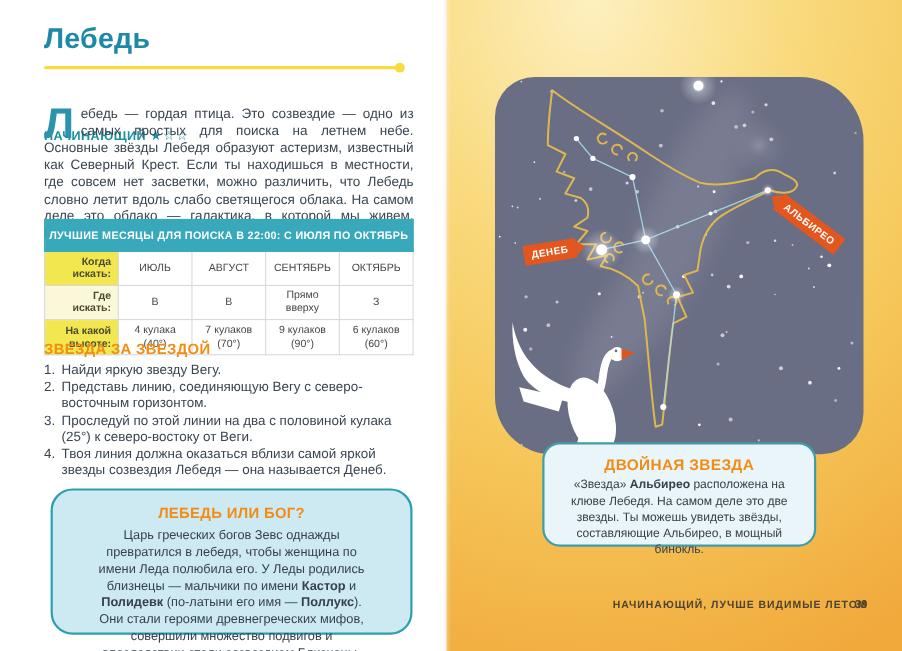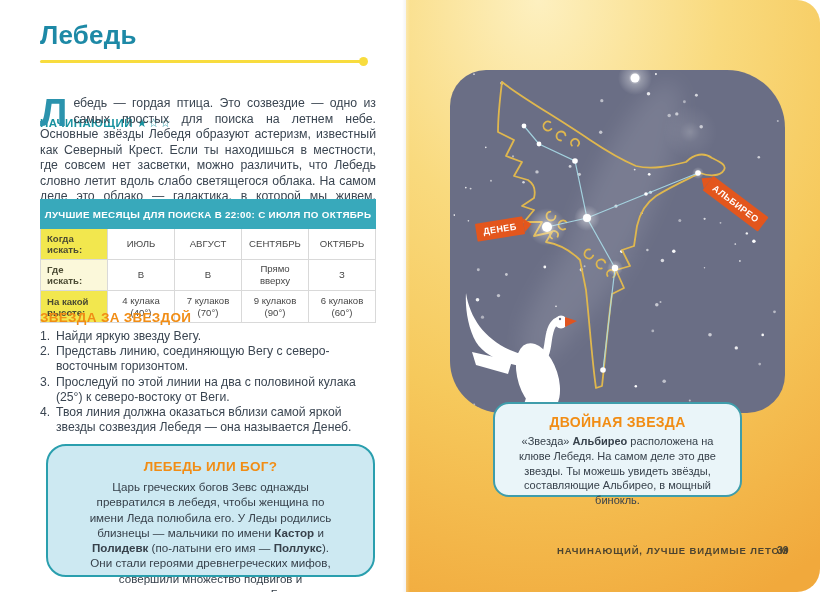--- a/index.html
+++ b/index.html
@@ -1,31 +1,31 @@
 <!DOCTYPE html>
 <html><head>
 <meta charset="utf-8">
 <style>
   html,body{margin:0;padding:0;}
   body{font-family:"Liberation Sans","DejaVu Sans",sans-serif;}
-  .spread{position:relative;width:820px;height:592px;overflow:hidden;background:#fff;border-radius:23px;}
+  .spread{position:relative;width:820px;height:592px;overflow:hidden;background:#fff;}
 
   
   .page-left{position:absolute;left:0;top:0;width:406px;height:592px;background:#ffffff;}
   .page-title{position:absolute;left:40px;top:20px;margin:0;font-size:26px;font-weight:bold;color:#1d89a6;letter-spacing:.2px;}
   .rule{position:absolute;left:40px;top:60px;width:324px;height:3px;background:#f8dc3e;border-radius:2px;}
   .rule-dot{position:absolute;right:-4px;top:-3px;width:9px;height:9px;border-radius:50%;background:#f8dc3e;}
   .level{position:absolute;left:40px;top:70px;font-size:11.5px;font-weight:bold;color:#18929f;letter-spacing:.4px;margin-top:46px;}
   .level .stars{font-size:12px;letter-spacing:1px;}
   .intro{position:absolute;left:40px;top:96px;width:336px;margin:0;font-size:12.3px;line-height:15.5px;color:#3a4551;text-align:justify;}
   .dropcap{float:left;font-size:39px;line-height:29px;font-weight:bold;color:#2b93ad;padding:2px 6px 0 0;}
 
   table.vis{position:absolute;left:40px;top:199px;width:336px;border-collapse:collapse;table-layout:fixed;}
   table.vis thead th{background:#38a9bb;color:#fff;font-size:9.8px;font-weight:bold;letter-spacing:.3px;height:26px;text-align:center;border:1px solid #38a9bb;}
-  table.vis tbody th{background:#f2e74e;font-size:9.6px;font-weight:bold;color:#4b4b33;text-align:left;padding:4px 6px;border:1px solid #d9d9d9;width:88px;}
+  table.vis tbody th{background:#f2e74e;font-size:9.6px;font-weight:bold;color:#4b4b33;text-align:right;padding:4px 6px;border:1px solid #d9d9d9;width:88px;}
   table.vis tbody th.pale{background:#fbf8da;}
   table.vis tbody td{background:#fff;font-size:9.6px;color:#474747;text-align:center;border:1px solid #d9d9d9;padding:3px 2px;white-space:pre-line;line-height:12px;}
   table.vis tbody tr{height:23px;}
   table.vis tbody tr:last-child{height:32px;}
 
   .steps-title{position:absolute;left:40px;top:310px;margin:0;font-size:13.5px;font-weight:bold;color:#f18d15;letter-spacing:.3px;}
   .steps{position:absolute;left:40px;top:329px;width:342px;margin:0;padding:0;list-style:none;font-size:12.2px;line-height:15.2px;color:#3a4551;}
   .steps li{display:flex;}
   .steps .num{width:16px;flex:0 0 16px;}
   .steps .stext{flex:1;}

